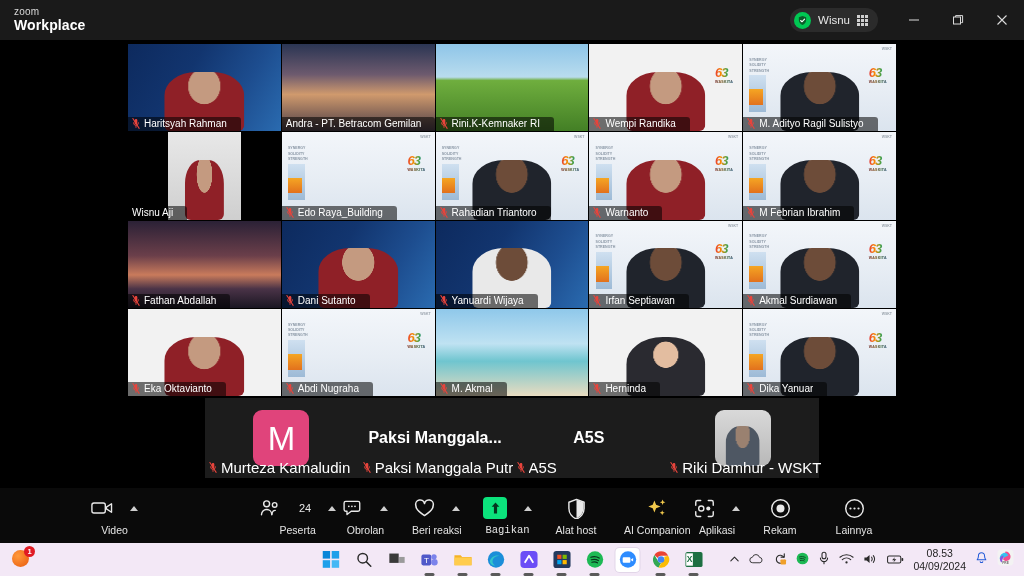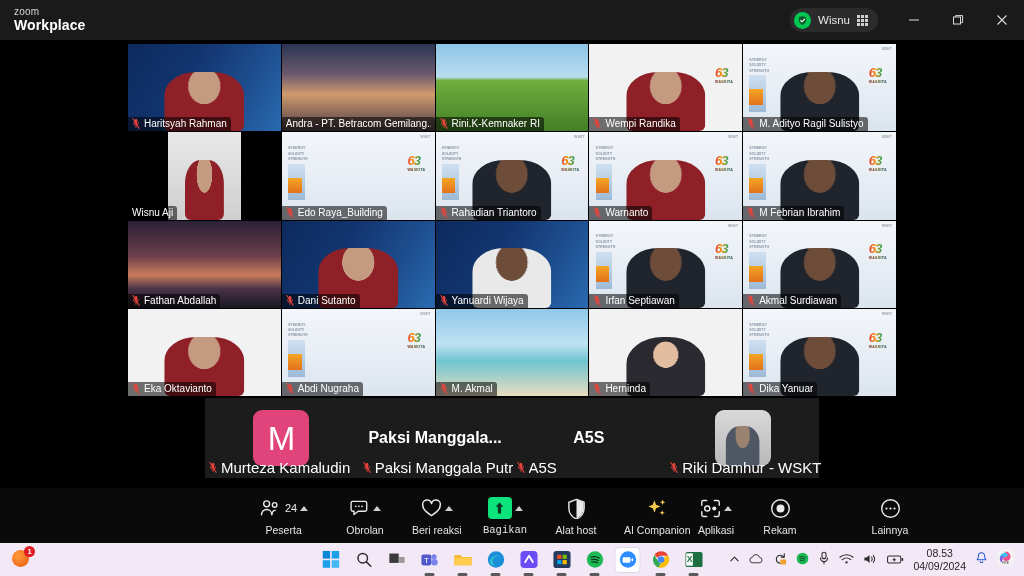--- a/index.html
+++ b/index.html
@@ -107,21 +107,21 @@
   }
   .bluepanel { position:absolute; left:4%; top:36%; width:11%; height:42%; background:linear-gradient(#cfe0f0,#9dbad6); }
   .orangepanel { position:absolute; left:4%; top:52%; width:9%; height:18%; background:linear-gradient(#f5a623,#e2711d); }
 
   
   .namebar {
     position:absolute; left:0; bottom:0;
     display:flex; align-items:center; gap:4px;
     max-width:100%;
     background:rgba(0,0,0,.55);
-    padding:1px 4px 2px 4px;
+    padding:1px 14px 2px 4px;
     border-radius:0 3px 0 0;
   }
   .mute-ico { flex:0 0 auto; width:8px; height:11px; display:block; }
   .nm { font-size:10px; color:#fff; white-space:nowrap; overflow:hidden; text-overflow:clip; }
 
   
   .avstrip {
     position:absolute; left:205px; top:358px; width:614px; height:80px;
     background:#1c1c1c;
     display:grid; grid-template-columns:repeat(4,1fr); gap:1px;
@@ -153,21 +153,21 @@
 
   
   .toolbar {
     position:absolute; left:0; top:488px; width:1024px; height:55px;
     background:#0a0a0a; display:flex; align-items:center;
   }
   .tb-item {
     display:flex; flex-direction:column; align-items:center; justify-content:center;
     min-width:44px; height:55px; position:relative; color:#e9e9e9;
   }
-  .tb-row { display:flex; align-items:center; gap:3px; height:26px; }
+  .tb-row { display:flex; align-items:center; gap:17px; height:26px; }
   .tb-ico { display:flex; align-items:center; justify-content:center; height:22px; }
   .tb-lbl { font-size:10.5px; color:#e4e4e4; margin-top:3px; white-space:nowrap; }
   .caret { width:0; height:0; border-left:4px solid transparent; border-right:4px solid transparent;
            border-bottom:5px solid #cfcfcf; }
   .pcount { font-size:11px; color:#e9e9e9; margin-left:2px; }
   .share-btn {
     width:24px; height:22px; border-radius:4px; background:#0be37c;
     display:flex; align-items:center; justify-content:center;
   }
   .end-hex {
@@ -590,20 +590,32 @@
               <path d="M1 0.6l8 12.6" stroke="#e8443c" stroke-width="1.3" stroke-linecap="round"></path>
             </svg>
             <span class="nm">Riki Damhur - WSKT</span>
           </div>
         </div>
       </div>
 
   </div>
 
   <div class="toolbar" id="toolbar">
+      <div class="tb-item" style="position: absolute; left: 91px; top: 0px;">
+        <div class="tb-row">
+          <span class="tb-ico">
+            <svg width="22" height="16" viewBox="0 0 24 16">
+              <rect x="1" y="2.6" width="14.6" height="10.8" rx="2.2" fill="none" stroke="#e9e9e9" stroke-width="1.5"></rect>
+              <path d="M16.8 7l5.6-3.6v9.2L16.8 9z" fill="none" stroke="#e9e9e9" stroke-width="1.5" stroke-linejoin="round"></path>
+            </svg>
+          </span>
+          <span class="caret"></span>
+        </div>
+        <div class="tb-lbl">Video</div>
+      </div>
       <div class="tb-item" style="position: absolute; left: 259px; top: 0px;">
         <div class="tb-row">
           <span class="tb-ico">
             <svg width="21" height="18" viewBox="0 0 22 18">
               <circle cx="8" cy="4.6" r="3.1" fill="none" stroke="#e9e9e9" stroke-width="1.5"></circle>
               <path d="M2.6 16c0-3.2 2.4-5.4 5.4-5.4s5.4 2.2 5.4 5.4" fill="none" stroke="#e9e9e9" stroke-width="1.5" stroke-linecap="round"></path>
               <circle cx="16.4" cy="5.8" r="2.4" fill="none" stroke="#e9e9e9" stroke-width="1.4"></circle>
               <path d="M13.6 15.4c.3-2.4 1.6-3.9 3.4-3.9" fill="none" stroke="#e9e9e9" stroke-width="1.4" stroke-linecap="round"></path>
             </svg>
           </span>
@@ -688,21 +700,21 @@
         <div class="tb-row">
           <span class="tb-ico">
             <svg width="21" height="21" viewBox="0 0 22 22">
               <circle cx="11" cy="11" r="9.2" fill="none" stroke="#e9e9e9" stroke-width="1.5"></circle>
               <circle cx="11" cy="11" r="4.2" fill="#e9e9e9"></circle>
             </svg>
           </span>
         </div>
         <div class="tb-lbl">Rekam</div>
       </div>
-      <div class="tb-item" style="position: absolute; left: 868px; top: 0px;">
+      <div class="tb-item" style="position: absolute; left: 832px; top: 0px;">
         <div class="tb-row">
           <span class="tb-ico">
             <svg width="21" height="21" viewBox="0 0 22 22">
               <circle cx="11" cy="11" r="9.2" fill="none" stroke="#e9e9e9" stroke-width="1.5"></circle>
               <circle cx="6.8" cy="11" r="1.15" fill="#e9e9e9"></circle>
               <circle cx="11" cy="11" r="1.15" fill="#e9e9e9"></circle>
               <circle cx="15.2" cy="11" r="1.15" fill="#e9e9e9"></circle>
             </svg>
           </span>
         </div>

